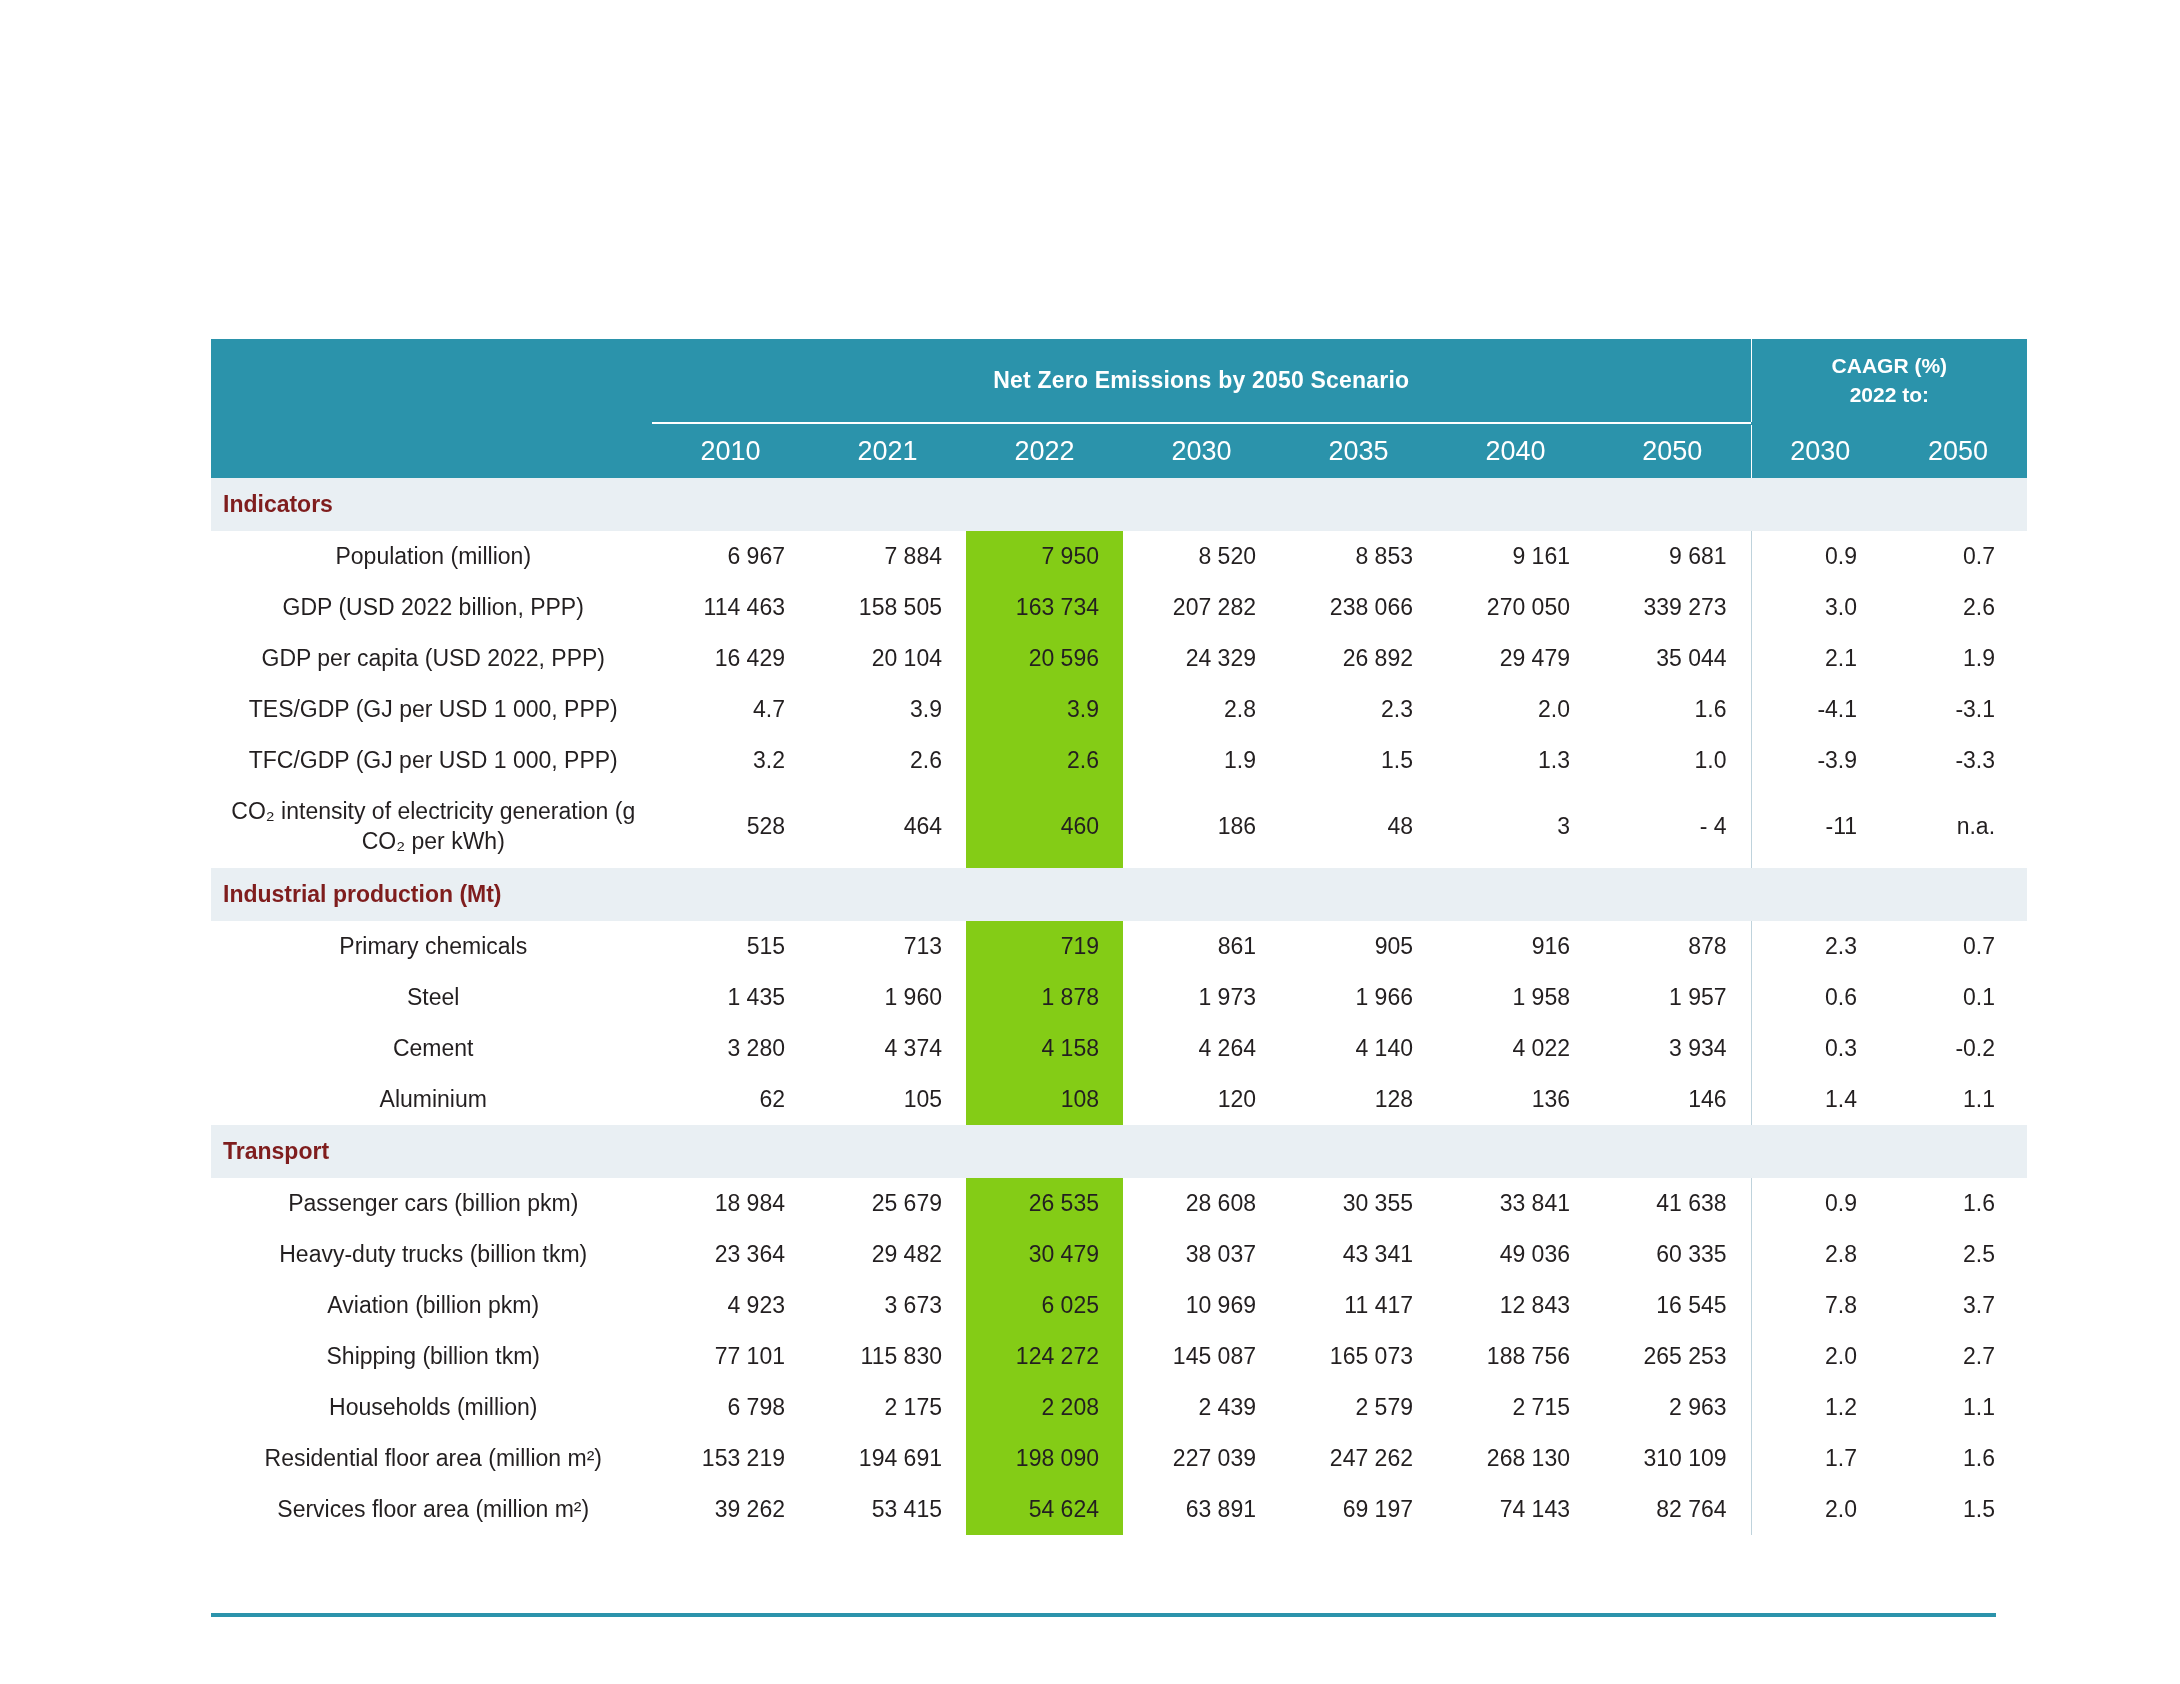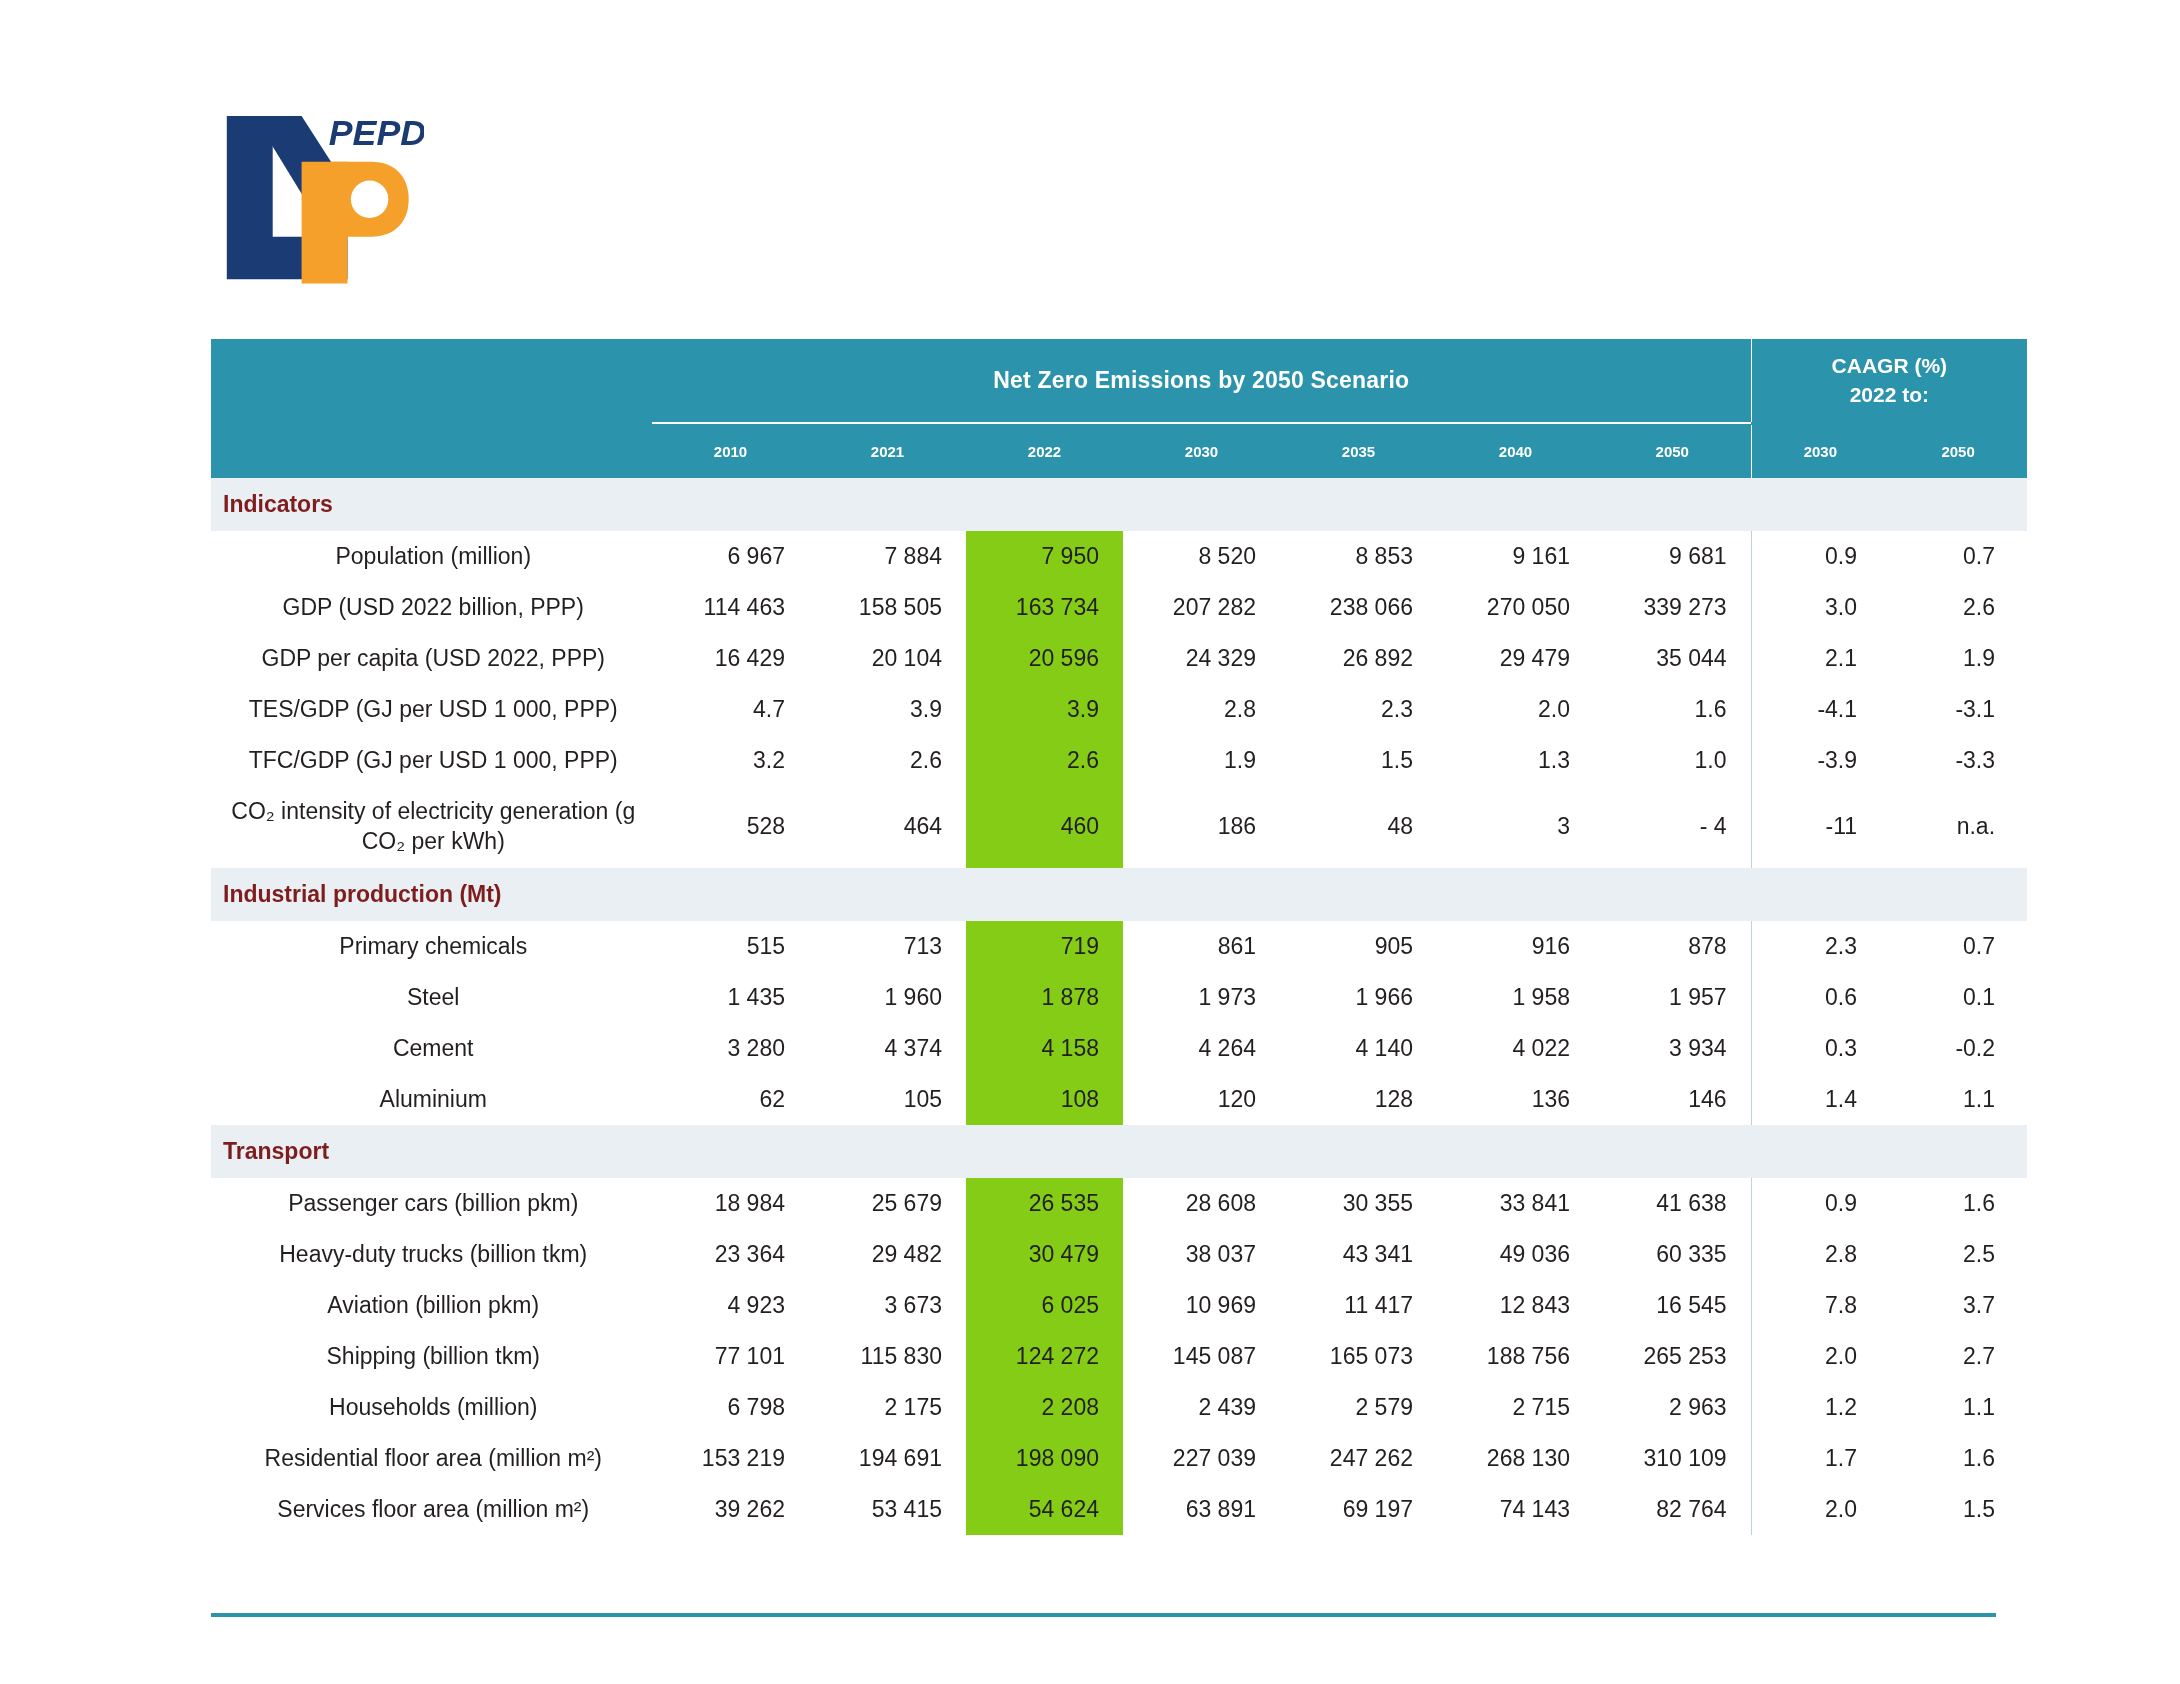--- a/index.html
+++ b/index.html
@@ -71,22 +71,22 @@
   }
   .hdr-band td.caagr-title {
     font-size: 21px;
     line-height: 1.35;
     border-left: 1.7px solid #ffffff;
     margin-left: 21px;
   }
   .hdr-sub td {
     background: #2b93ab;
     color: #ffffff;
-    font-weight: bold;
-    font-size: 15px;
+    font-weight: normal;
+    font-size: 27px;
     text-align: center;
     height: 53px;
     vertical-align: middle;
   }
   .rule-row td {
     background: #2b93ab;
     height: 2.6px;
     padding: 0;
   }
   .rule-row td .rule {
@@ -148,33 +148,20 @@
     width: 1785px;
     height: 4.3px;
     background: #2b93ab;
   }
 </style>
 </head>
 <body>
 
 <div class="page">
 
-  <div class="logo">
-    <svg width="204" height="183" viewBox="0 0 240 215" xmlns="http://www.w3.org/2000/svg">
-
-      <path d="M8 8 L62 8 L62 150 L150 150 L150 200 L8 200 Z" fill="#1b3b74"></path>
-
-      <path d="M40 8 L96 8 L168 120 L138 168 Z" fill="#1b3b74"></path>
-
-      <path d="M96 62 L150 62 L150 205 L96 205 Z" fill="#f5a02b"></path>
-      <path d="M130 62 L178 62 C206 62 222 80 222 106 C222 132 206 150 178 150 L130 150 Z" fill="#f5a02b"></path>
-      <circle cx="176" cy="106" r="22" fill="#ffffff"></circle>
-      <text x="128" y="42" font-family="Liberation Sans, sans-serif" font-size="42" font-style="italic" font-weight="bold" fill="#1b3b74">PEPD</text>
-    </svg>
-  </div>
 
   <div class="table-wrap">
     <table class="data">
       <colgroup>
         <col class="c-label">
         <col class="c-yr">
           <col class="c-yr">
           <col class="c-yr">
           <col class="c-yr">
         <col class="c-yr">

